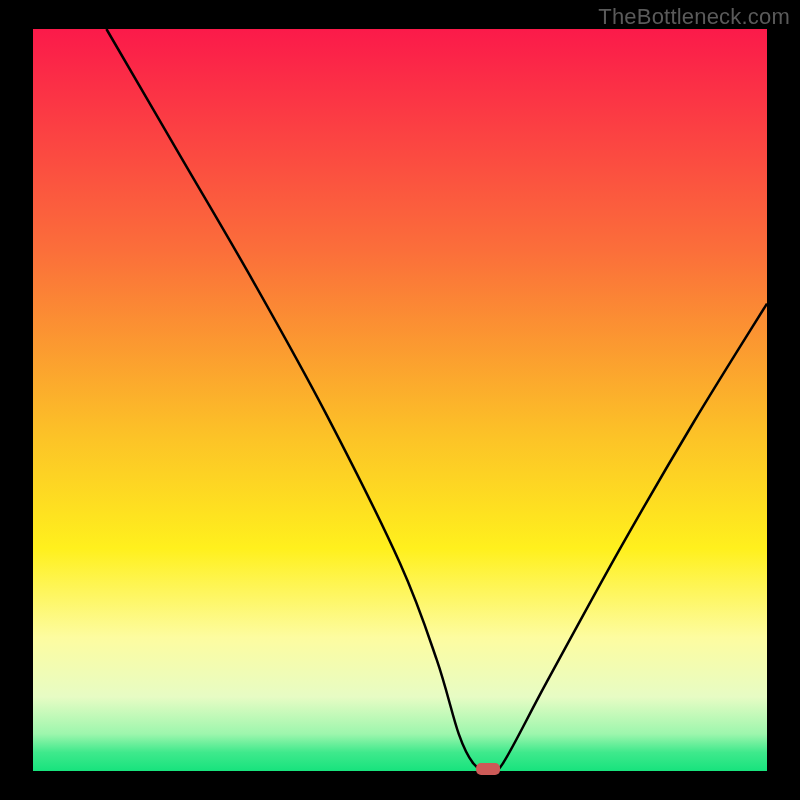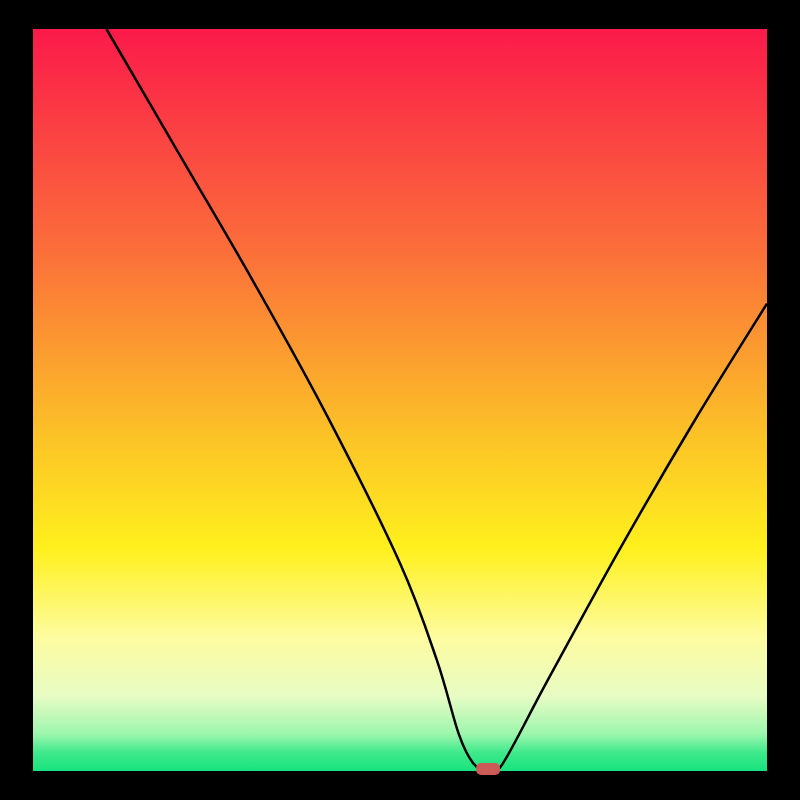--- a/index.html
+++ b/index.html
@@ -48,13 +48,14 @@
           <stop offset="100%" stop-color="#17e37d"></stop>
         </linearGradient>
     </defs>
 
     <rect id="plot-rect" fill="url(#bg-grad)" x="33" y="29" width="734" height="742"></rect>
 
     <path id="curve-path" fill="none" stroke="#000" stroke-width="2.5" stroke-linejoin="round" d="M 106.4 29 C 118.63333333333334 50.02333333333334, 155.33333333333334 113.09333333333339, 179.8 155.14000000000004 C 204.26666666666668 197.1866666666667, 228.73333333333332 237.99666666666664, 253.2 281.28 C 277.66666666666663 324.5633333333333, 302.1333333333333 367.8466666666667, 326.6 414.84000000000003 C 351.0666666666667 461.83333333333337, 381.65 522.4300000000001, 400 563.24 C 418.35 604.05, 426.9133333333334 631.2566666666667, 436.70000000000005 659.6999999999999 C 446.4866666666667 688.1433333333332, 452.6033333333333 716.5866666666666, 458.71999999999997 733.9 C 464.83666666666664 751.2133333333334, 468.50666666666666 757.3966666666668, 473.4 763.58 C 478.2933333333333 769.7633333333333, 483.18666666666667 771, 488.08 771 C 492.9733333333333 771, 492.97333333333336 778.4200000000001, 502.76 763.58 C 512.5466666666666 748.74, 527.2266666666666 717.8233333333334, 546.8 681.96 C 566.3733333333333 646.0966666666667, 595.7333333333333 591.6833333333333, 620.2 548.4 C 644.6666666666667 505.1166666666667, 669.1333333333333 463.07000000000005, 693.6 422.26000000000005 C 718.0666666666667 381.45000000000005, 754.7666666666667 323.3266666666667, 767 303.54"></path>
 
     <rect id="marker-rect" rx="5" ry="5" x="476.08" y="763" width="24" height="12" fill="#cc5a57"></rect>
   </svg>
+  <div class="watermark">TheBottleneck.com</div>
 </div>
 
 </body></html>

